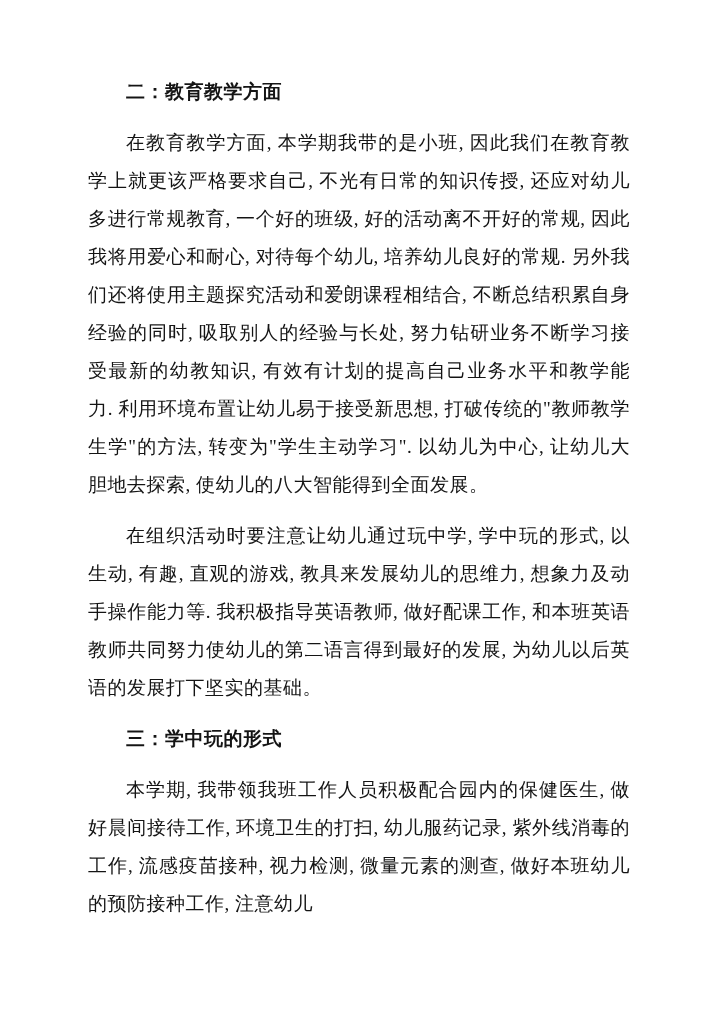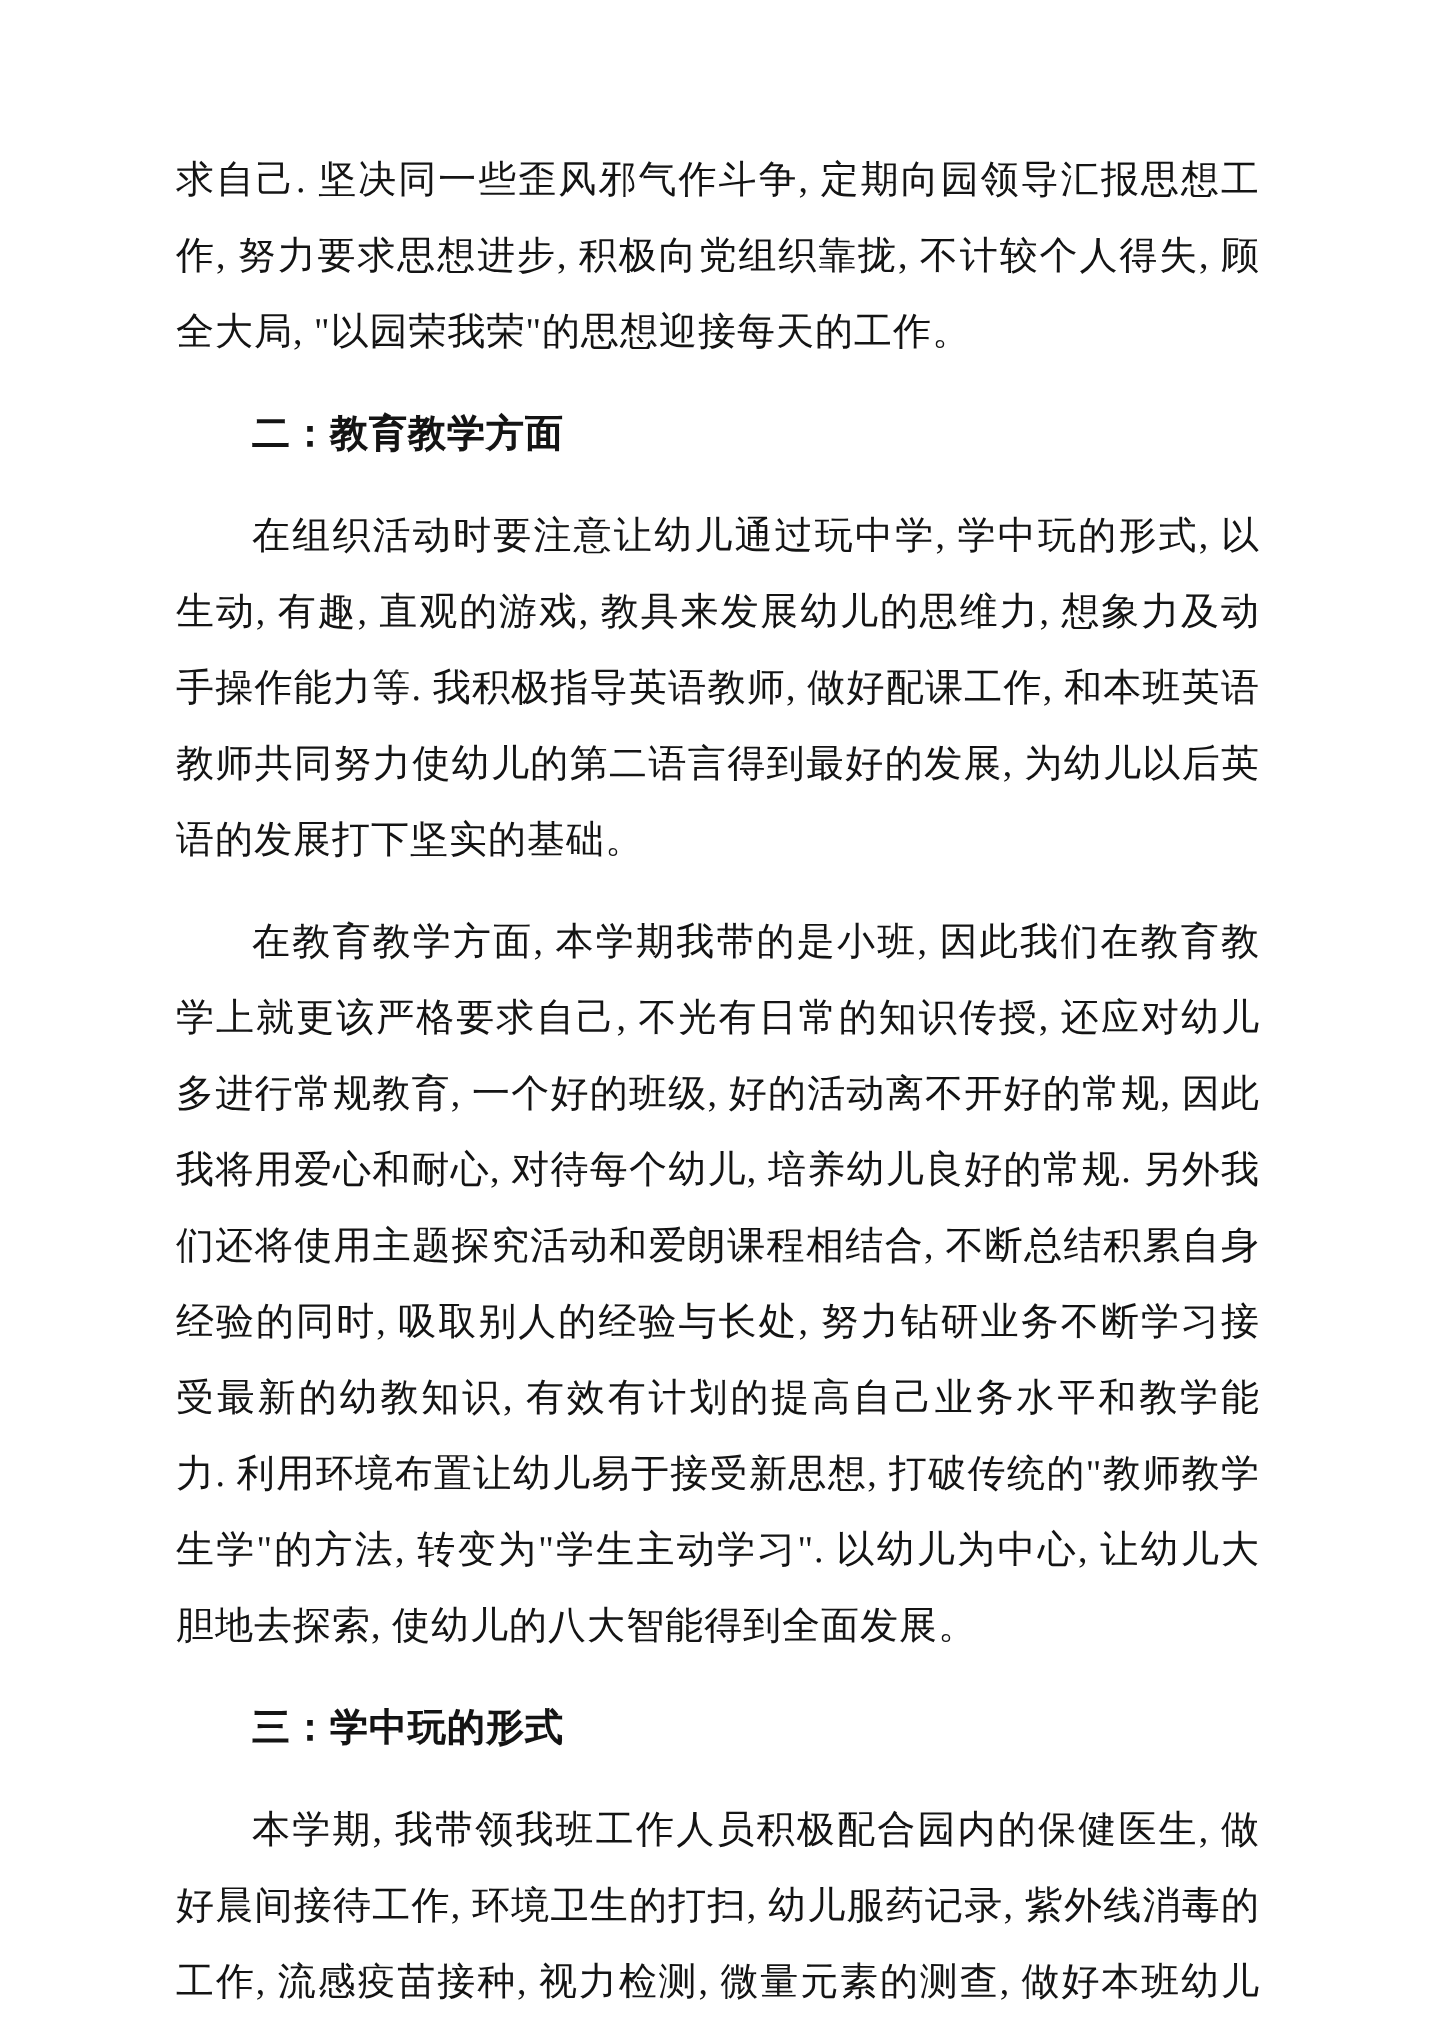--- a/index.html
+++ b/index.html
@@ -39,24 +39,23 @@
     font-weight: bold;
     text-indent: 2em;
     font-size: 19px;
     line-height: 38px;
   }
 </style>
 </head>
 <body>
 
 <div class="page">
-  <p class="para continuation">求自己. 坚决同一些歪风邪气作斗争, 定期向园领导汇报思想工作, 努力要求思想进步, 积极向党组织靠拢, 不计较个人得失, 顾全大局, "以园荣我荣"的思想迎接每天的工作。</p>
 
   <h3 class="heading">二：教育教学方面</h3>
 
+  <p class="para">在教育教学方面, 本学期我带的是小班, 因此我们在教育教学上就更该严格要求自己, 不光有日常的知识传授, 还应对幼儿多进行常规教育, 一个好的班级, 好的活动离不开好的常规, 因此我将用爱心和耐心, 对待每个幼儿, 培养幼儿良好的常规. 另外我们还将使用主题探究活动和爱朗课程相结合, 不断总结积累自身经验的同时, 吸取别人的经验与长处, 努力钻研业务不断学习接受最新的幼教知识, 有效有计划的提高自己业务水平和教学能力. 利用环境布置让幼儿易于接受新思想, 打破传统的"教师教学生学"的方法, 转变为"学生主动学习". 以幼儿为中心, 让幼儿大胆地去探索, 使幼儿的八大智能得到全面发展。</p>
+
   <p class="para">在组织活动时要注意让幼儿通过玩中学, 学中玩的形式, 以生动, 有趣, 直观的游戏, 教具来发展幼儿的思维力, 想象力及动手操作能力等. 我积极指导英语教师, 做好配课工作, 和本班英语教师共同努力使幼儿的第二语言得到最好的发展, 为幼儿以后英语的发展打下坚实的基础。</p>
-
-  <p class="para">在教育教学方面, 本学期我带的是小班, 因此我们在教育教学上就更该严格要求自己, 不光有日常的知识传授, 还应对幼儿多进行常规教育, 一个好的班级, 好的活动离不开好的常规, 因此我将用爱心和耐心, 对待每个幼儿, 培养幼儿良好的常规. 另外我们还将使用主题探究活动和爱朗课程相结合, 不断总结积累自身经验的同时, 吸取别人的经验与长处, 努力钻研业务不断学习接受最新的幼教知识, 有效有计划的提高自己业务水平和教学能力. 利用环境布置让幼儿易于接受新思想, 打破传统的"教师教学生学"的方法, 转变为"学生主动学习". 以幼儿为中心, 让幼儿大胆地去探索, 使幼儿的八大智能得到全面发展。</p>
 
   <h3 class="heading">三：学中玩的形式</h3>
 
   <p class="para">本学期, 我带领我班工作人员积极配合园内的保健医生, 做好晨间接待工作, 环境卫生的打扫, 幼儿服药记录, 紫外线消毒的工作, 流感疫苗接种, 视力检测, 微量元素的测查, 做好本班幼儿的预防接种工作, 注意幼儿</p>
 </div>
 
 </body></html>

